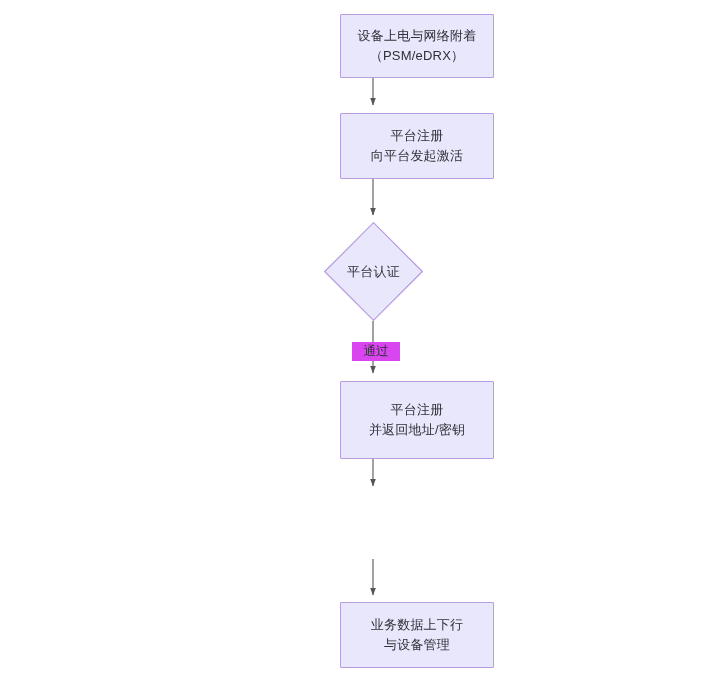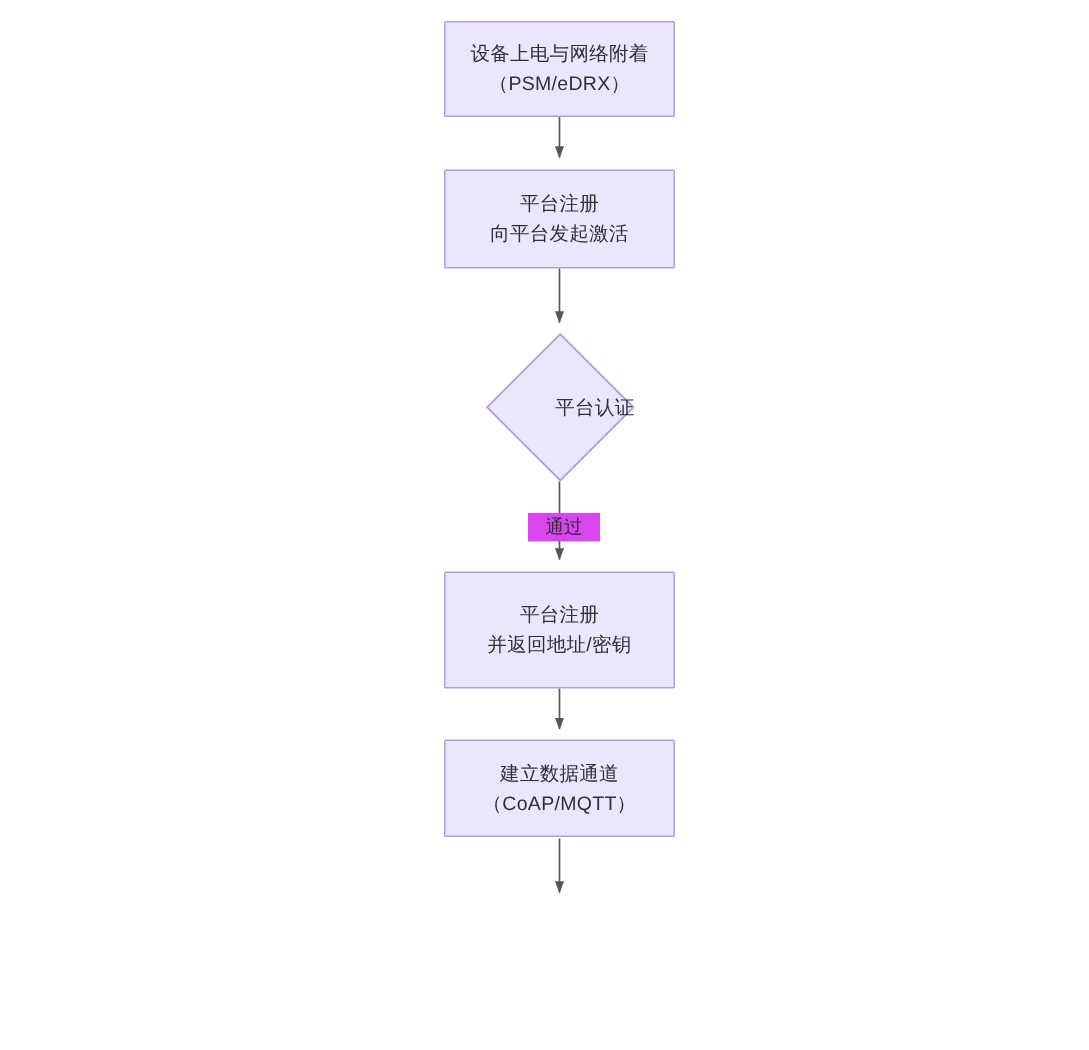--- a/index.html
+++ b/index.html
@@ -45,28 +45,29 @@
   
   .node-rect {
     position: absolute;
     box-sizing: border-box;
     background: #e9e7fb;
     border: 1px solid #b79ce0;
     display: flex;
     align-items: center;
     justify-content: center;
     border-radius: 1px;
+    margin-left: 44px;
   }
 
   
   .node-diamond {
     position: absolute;
     display: flex;
     align-items: center;
-    justify-content: flex-end;
+    justify-content: center;
   }
   .node-diamond .diamond-shape {
     position: absolute;
     left: 0;
     top: 0;
     width: 100%;
     height: 100%;
   }
   .node-diamond .diamond-text {
     position: relative;
@@ -123,19 +124,19 @@
     <div class="node-label diamond-text">平台认证</div>
   </div>
 
   <div class="edge-label" style="left:352px; top:342px; width:42px;">通过</div>
 
   <div class="node-rect" style="left:296px; top:381px; width:154px; height:78px;">
     <div class="node-label">平台注册
 并返回地址/密钥</div>
   </div>
 
-  <div class="node-rect" style="left:296px; top:493px; width:154px; height:65px;">
-    <div class="node-label">建立数据通道
-（CoAP/MQTT）</div>
+
+  <div class="node-rect" style="left:296px; top:602px; width:154px; height:66px;">
+    <div class="node-label">业务数据上下行
+与设备管理</div>
   </div>
-
 
 </div>
 
 </body></html>

